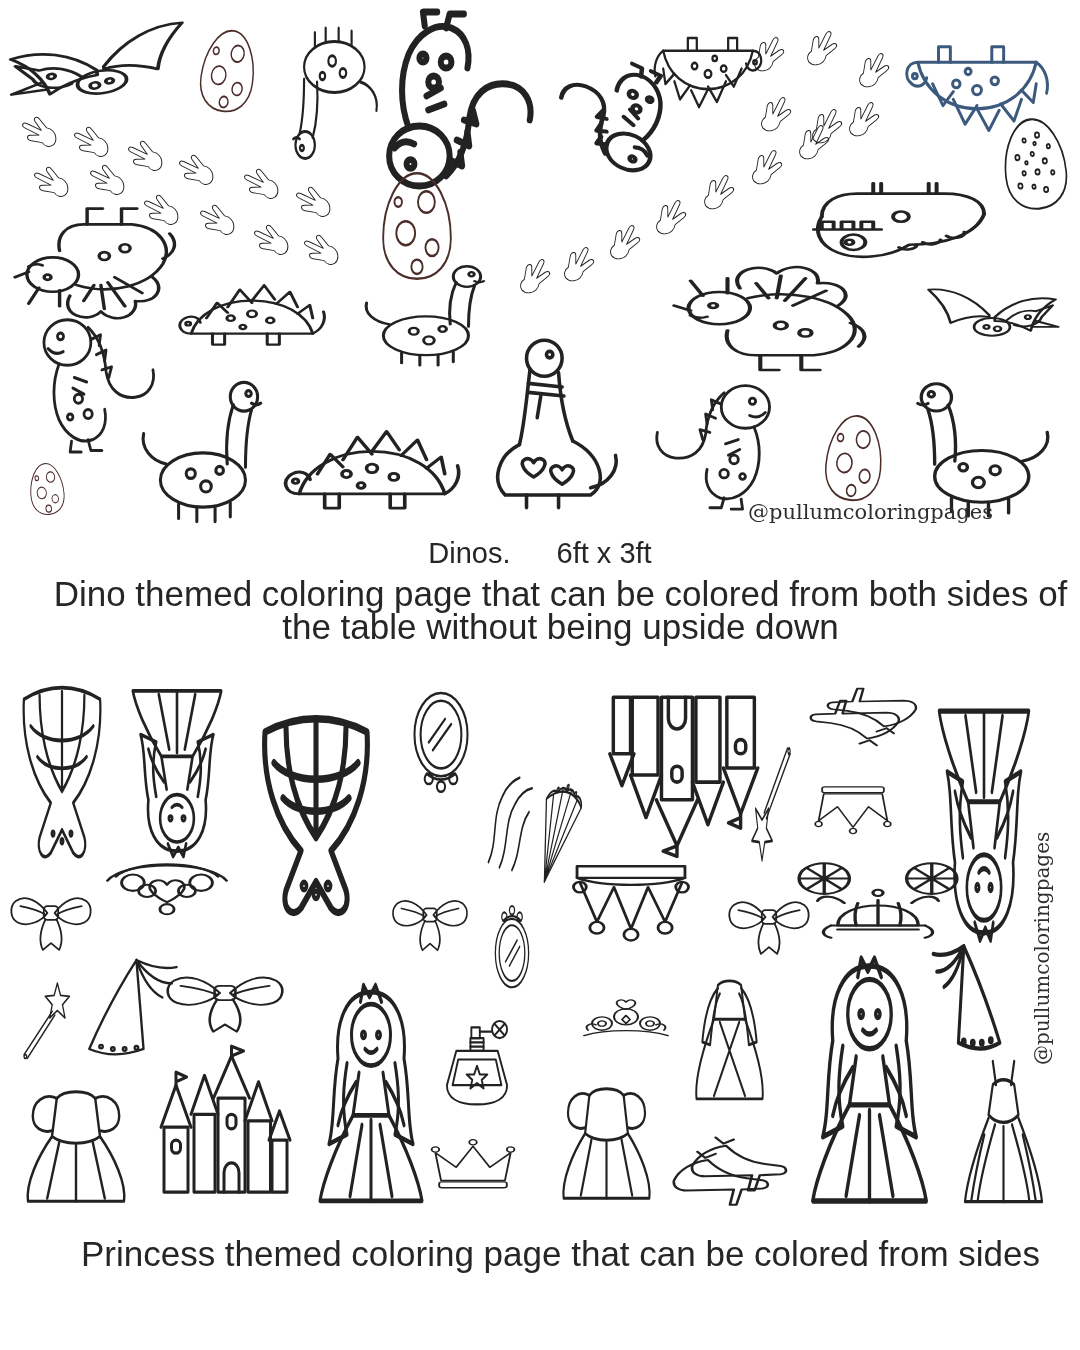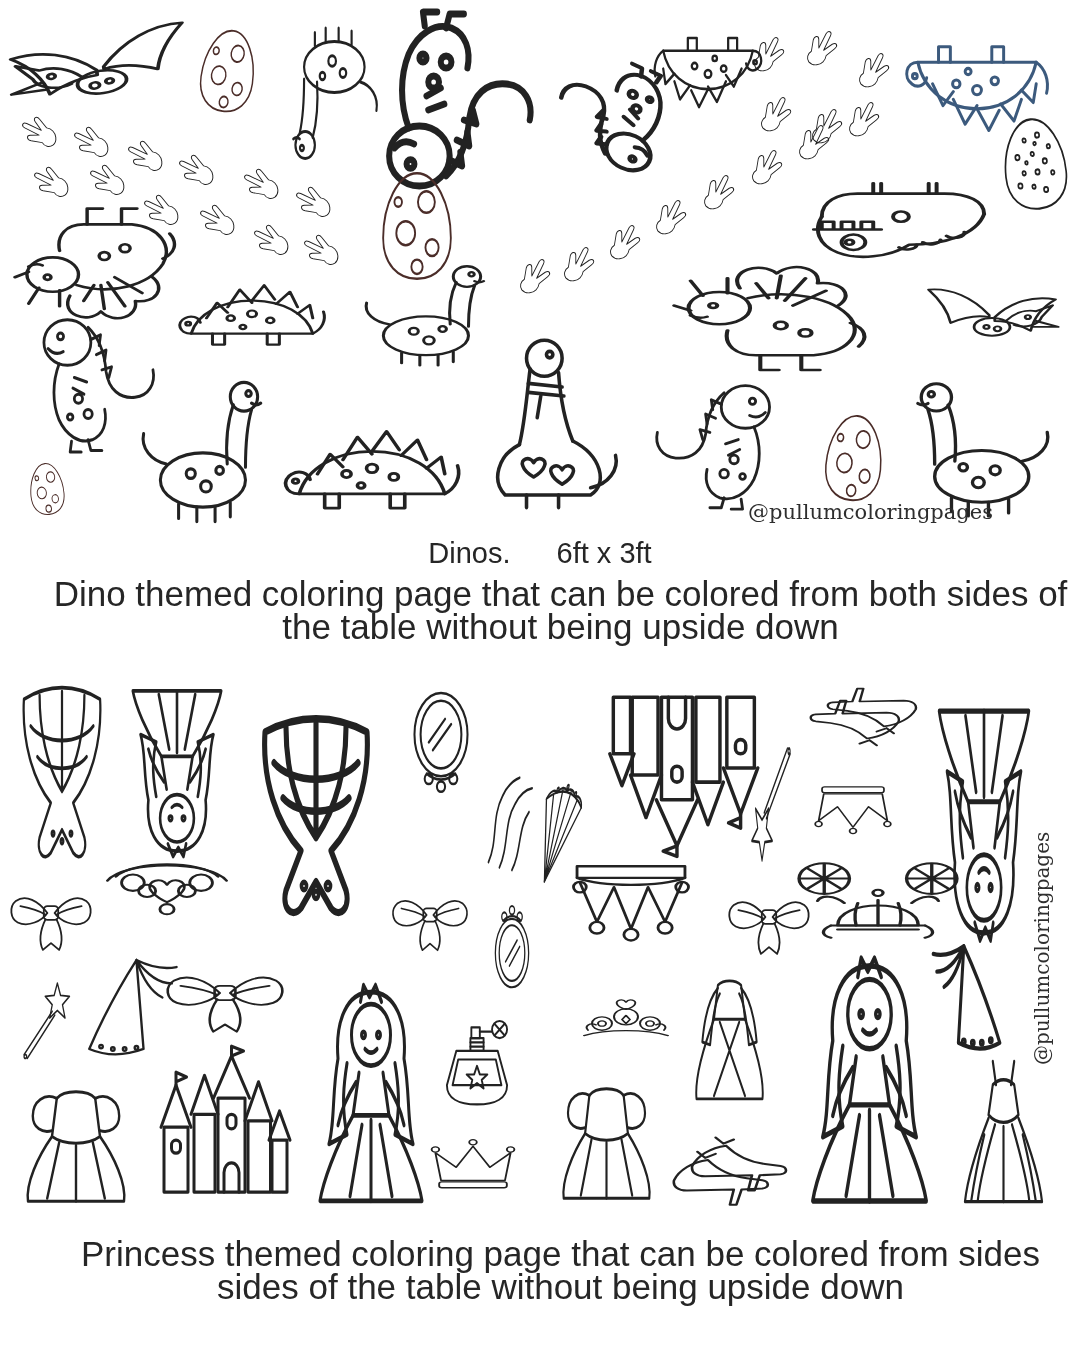--- a/index.html
+++ b/index.html
@@ -592,16 +592,15 @@
       </svg>
       <svg viewBox="0 0 100 100" preserveAspectRatio="none" class="doodle" style="left: 950px; top: 1048px; width: 107px; height: 167px; transform: rotate(0deg) scaleX(1);">
         <use href="#sym-tulle" xlink:href="#sym-tulle"></use>
       </svg>
     </div>
 
   <div class="wm-v">@pullumcoloringpages</div>
 
   <div class="caption" style="top:1237px">
     <div class="cap-line">Princess themed coloring page that can be colored from sides</div>
-    <div class="cap-line">sides of the table without being upside down</div>
   </div>
 
 </div>
 
 </body></html>

